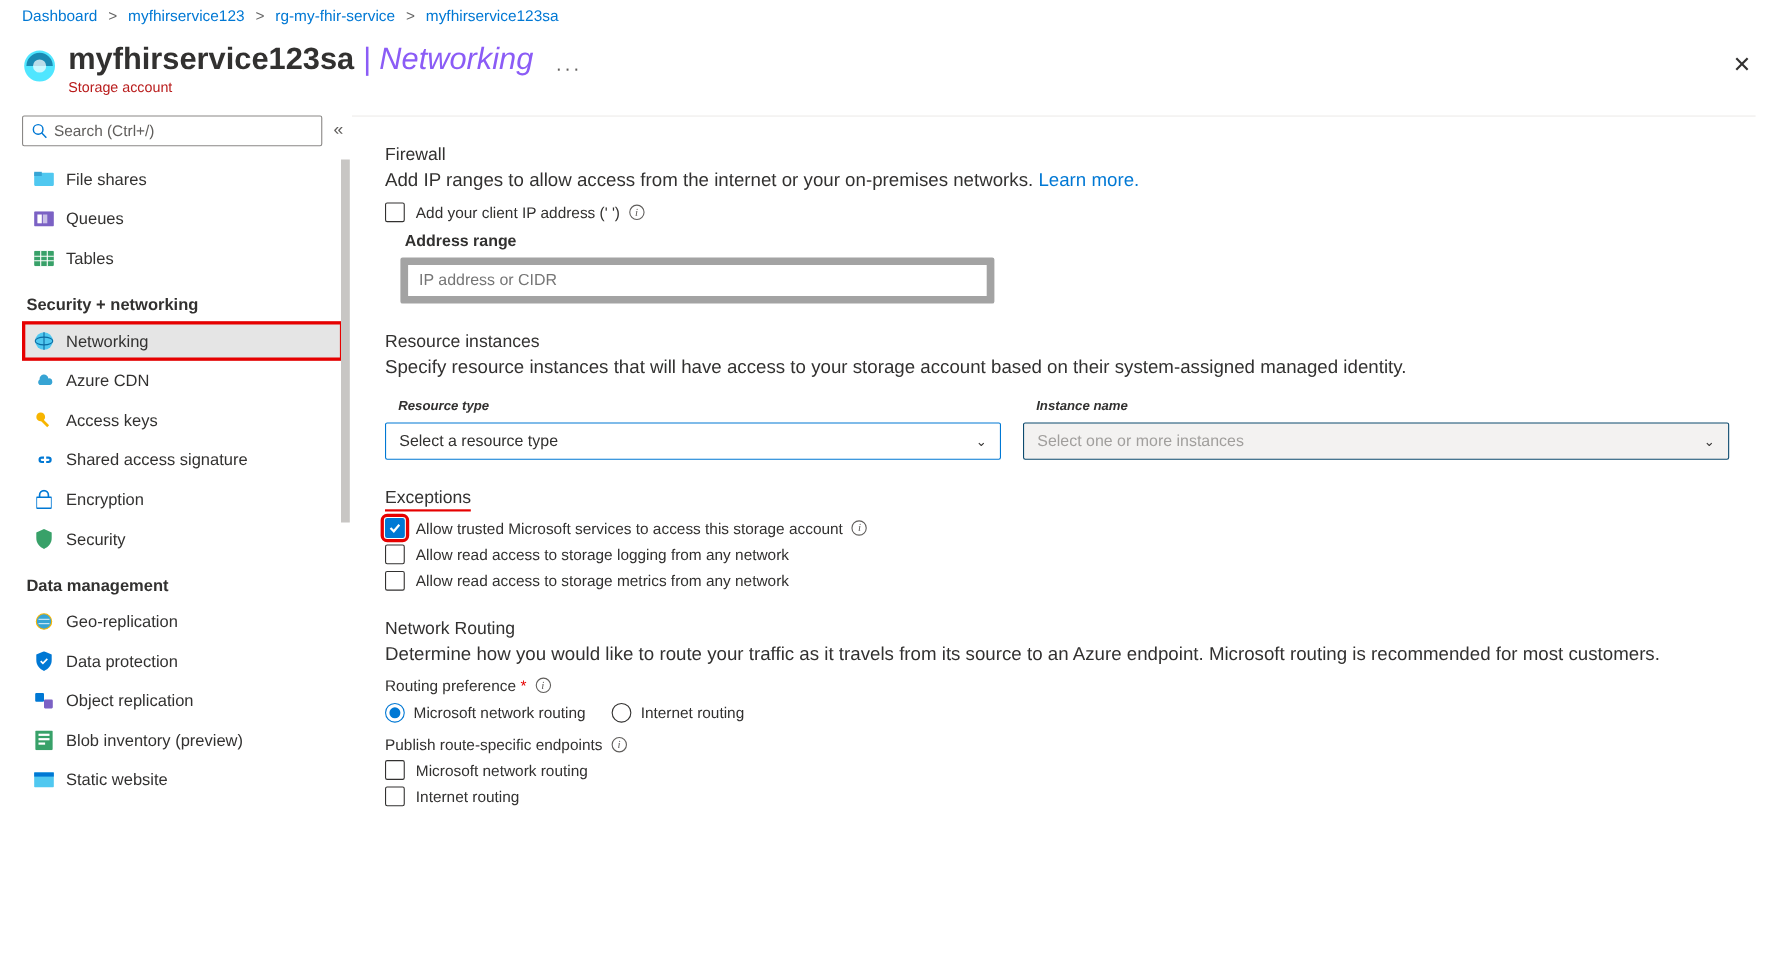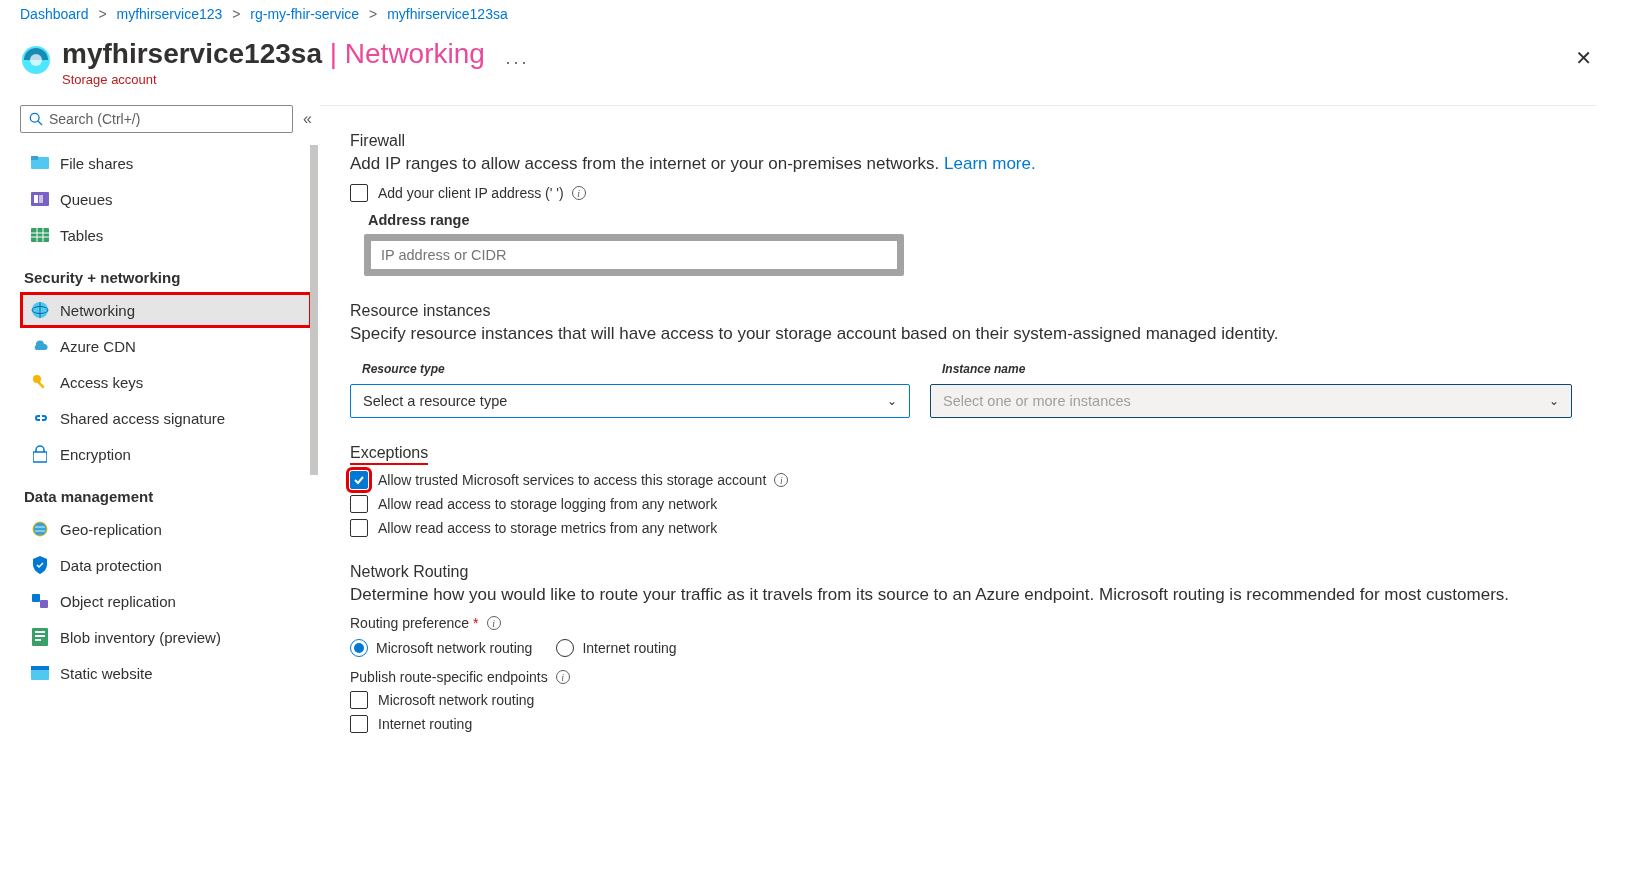--- a/index.html
+++ b/index.html
@@ -8,21 +8,21 @@
 
 
 .breadcrumb { padding: 6px 20px; font-size: 14px; }
 .breadcrumb a { color: #0078d4; text-decoration: none; cursor: pointer; }
 .breadcrumb .sep { color: #666; margin: 0 6px; }
 
 
 .header { display: flex; align-items: flex-start; padding: 10px 20px 18px 20px; position: relative; }
 .header-icon { width: 32px; height: 32px; margin-right: 10px; margin-top: 6px; }
 .header-title { font-size: 28px; font-weight: 600; color: #323130; }
-.header-title .light { font-weight: 400; color: #ec4899; }
+.header-title .light { font-weight: 400; color: #8b5cf6; font-style: italic; }
 .header-sub { font-size: 13px; color: #b91c1c; margin-top: 2px; }
 .header-more { margin-left: 20px; margin-top: 14px; color: #605e5c; font-size: 18px; letter-spacing: 2px; cursor: pointer; }
 .close-x { position: absolute; right: 24px; top: 18px; font-size: 20px; color: #323130; cursor: pointer; font-weight: 400; }
 
 
 .body { display: flex; }
 .sidebar { width: 320px; flex-shrink: 0; padding: 0 8px 0 20px; position: relative; }
 .search-wrap { display: flex; align-items: center; gap: 10px; margin-bottom: 12px; }
 .search-box { flex: 1; border: 1px solid #8a8886; border-radius: 2px; padding: 5px 8px; display: flex; align-items: center; gap: 6px; font-size: 14px; color: #605e5c; }
 .search-box svg { flex-shrink: 0; }
@@ -191,20 +191,28 @@
       </div>
       <div class="side-item">
         <span class="icon-slot">
               <svg width="14" height="18" viewBox="0 0 14 18">
                 <rect y="7" width="14" height="10" rx="1" fill="none" stroke="#0078d4" stroke-width="1.5"></rect>
                 <path d="M3 7V5a4 4 0 1 1 8 0v2" fill="none" stroke="#0078d4" stroke-width="1.5"></path>
               </svg>
             </span>
         <span>Encryption</span>
       </div>
+      <div class="side-item">
+        <span class="icon-slot">
+              <svg width="16" height="18" viewBox="0 0 16 18">
+                <path d="M8 0l7 3v5c0 5-3 8-7 10-4-2-7-5-7-10V3z" fill="#38a169"></path>
+              </svg>
+            </span>
+        <span>Security</span>
+      </div>
 
       <div class="side-group">Data management</div>
 
       <div class="side-item">
         <span class="icon-slot">
               <svg width="18" height="18" viewBox="0 0 18 18">
                 <circle cx="9" cy="9" r="7" fill="#37a4d4"></circle>
                 <circle cx="9" cy="9" r="7" fill="none" stroke="#f7b500" stroke-width="1"></circle>
                 <path d="M4 7h10M4 11h10" stroke="#fff" stroke-width="0.8"></path>
               </svg>

